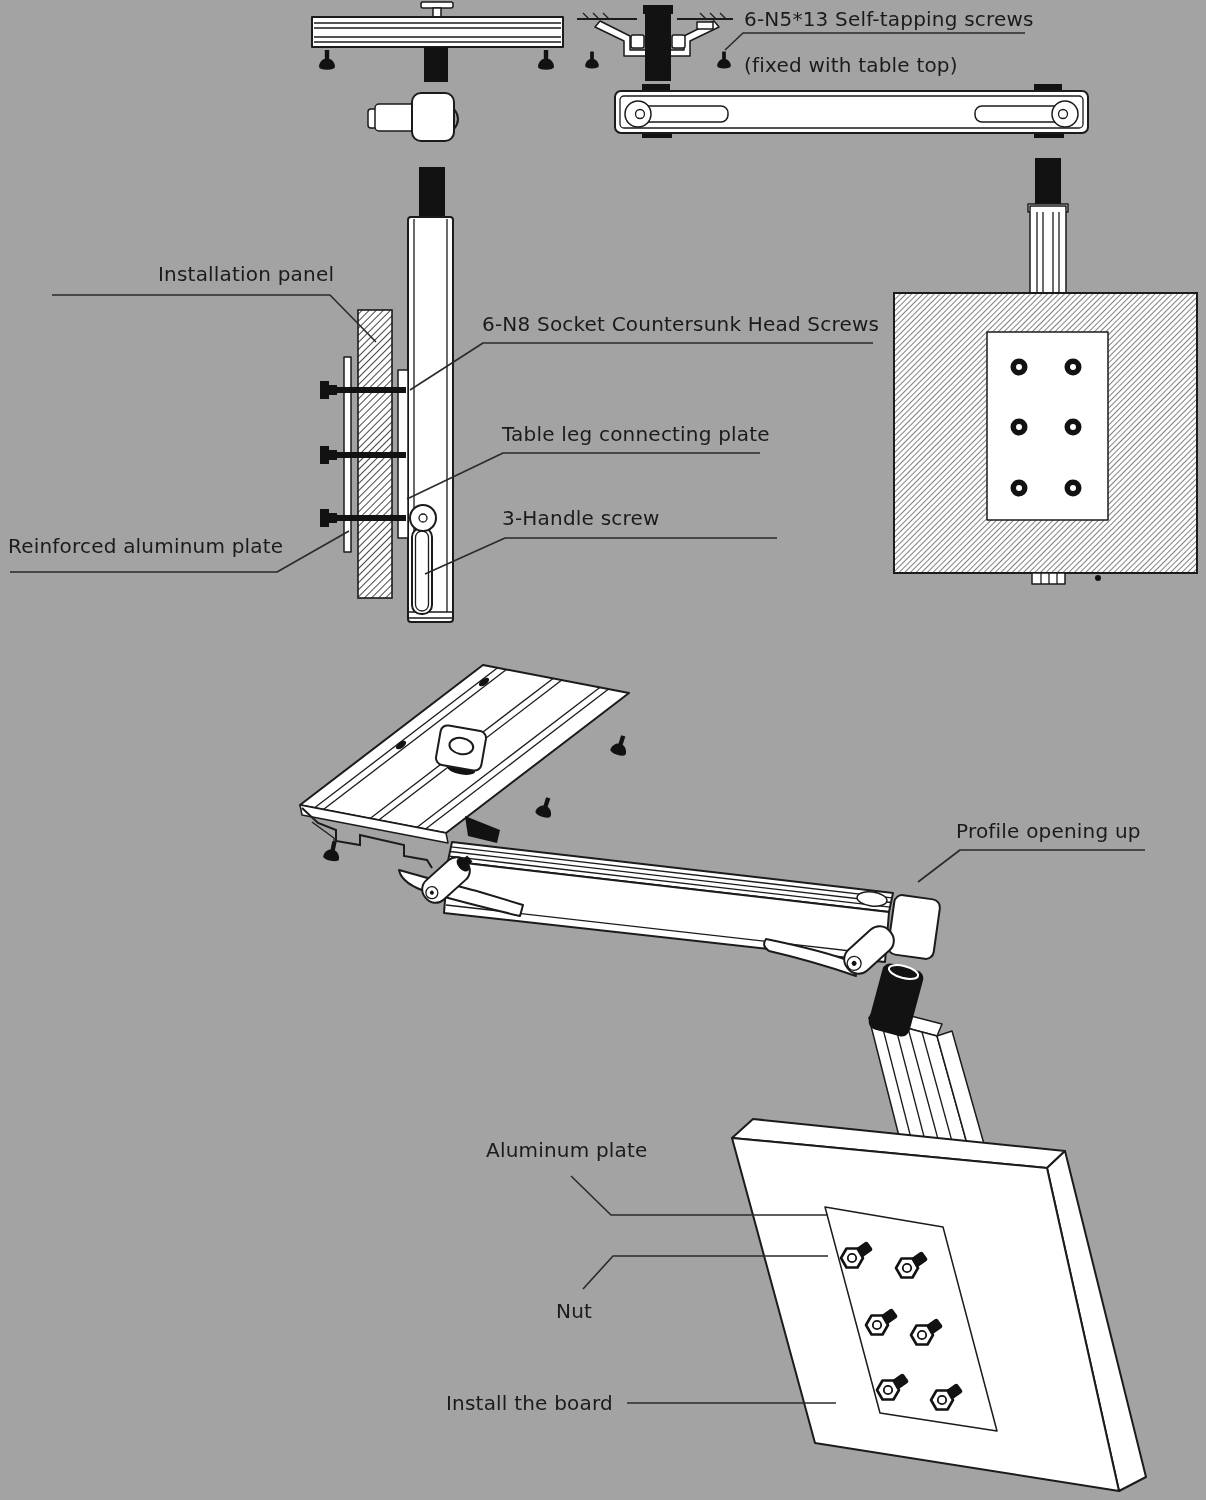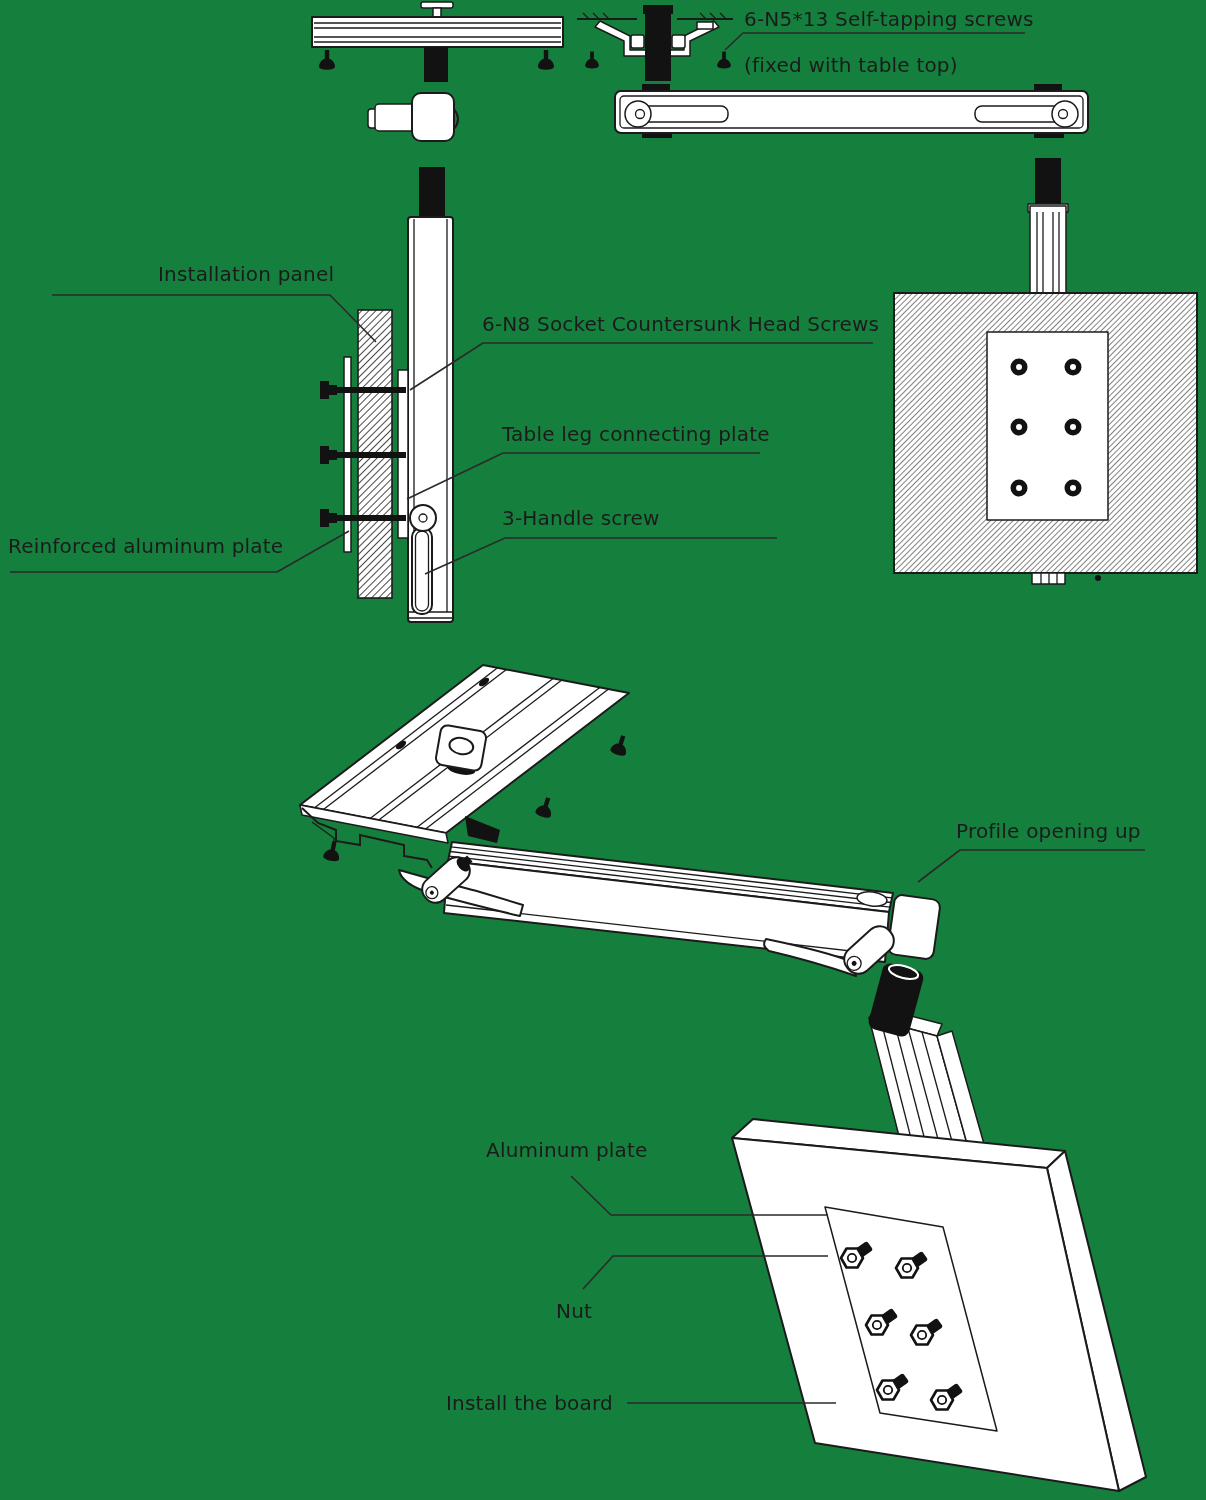--- a/index.html
+++ b/index.html
@@ -1,16 +1,16 @@
 <!DOCTYPE html>
 <html><head>
 <meta charset="utf-8">
 <style>
   html,body{margin:0;padding:0;background:#fff;}
-  .stage{position:relative;width:1206px;height:1500px;background:#15803d;
+  .stage{position:relative;width:1206px;height:1500px;background:#a3a3a3;
          font-family:"DejaVu Sans","Liberation Sans",sans-serif;overflow:hidden;}
   svg{display:block}
   text{fill:#1b1b1b;font-size:20px;letter-spacing:.2px;}
   .ld{fill:none;stroke:#2a2a2a;stroke-width:1.6px;stroke-linejoin:round;}
   .ol{fill:#ffffff;stroke:#1b1b1b;stroke-width:2px;stroke-linejoin:round;}
   .ol15{fill:#ffffff;stroke:#1b1b1b;stroke-width:1.5px;stroke-linejoin:round;}
   .ln{stroke:#1b1b1b;stroke-width:1.3px;fill:none;}
   .ln2{stroke:#1b1b1b;stroke-width:2px;fill:none;}
   .blk{fill:#121212;stroke:none;}
 </style>

